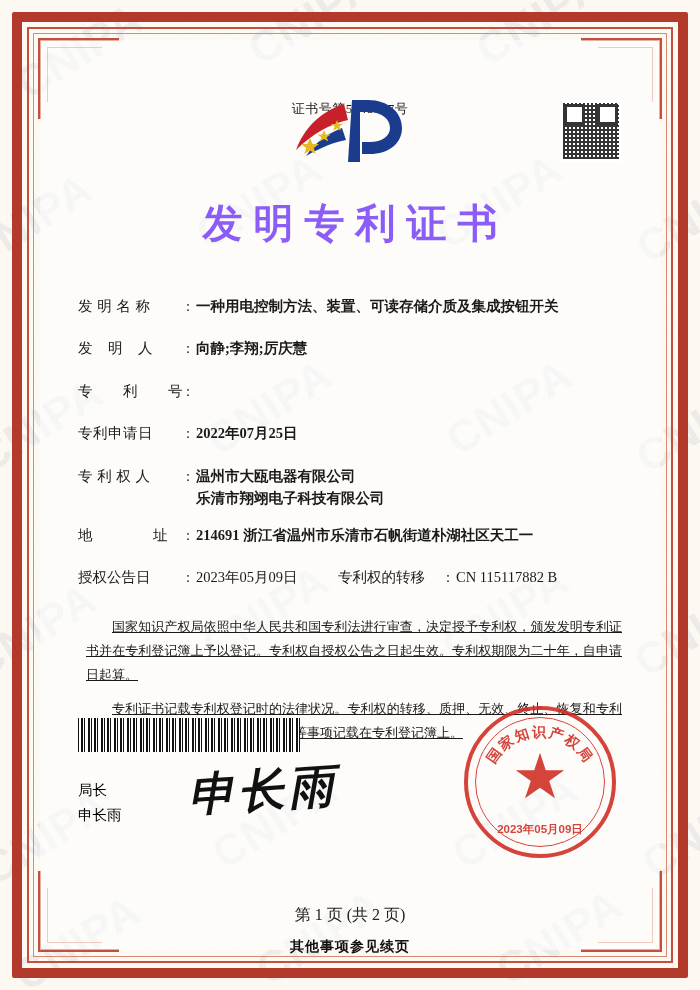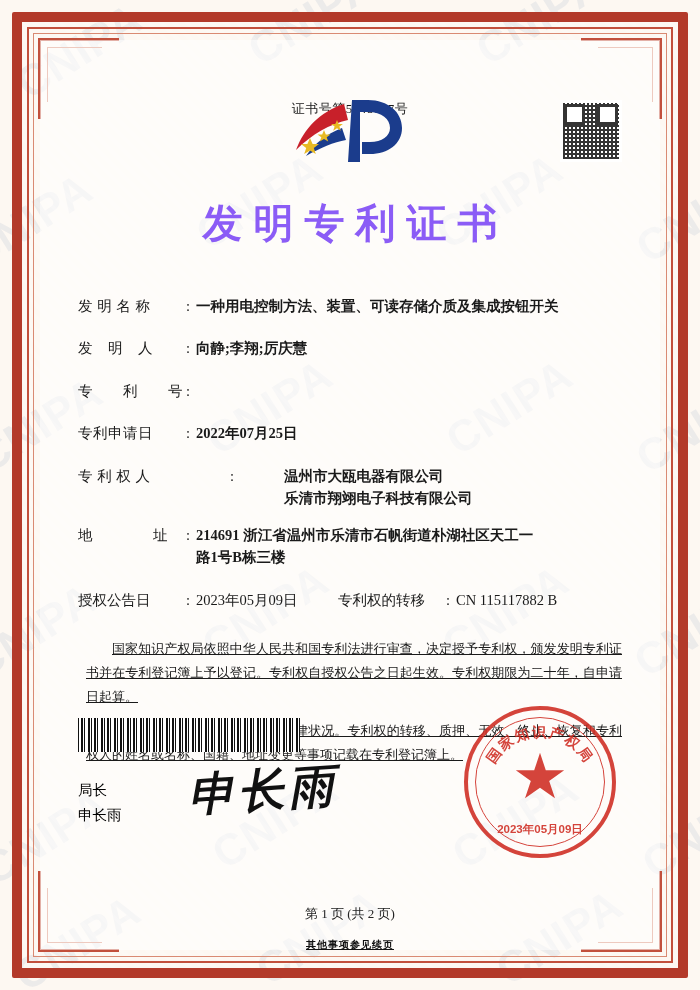--- a/index.html
+++ b/index.html
@@ -183,21 +183,21 @@
     flex: 0 0 10px;
   }
   .field .val {
     flex: 1 1 auto;
     word-break: break-all;
     font-weight: bold;
   }
   .val .line2 {
     display: block;
   }
-  .field.tight { margin-bottom: 14px; gap: 44px; }
+  .field.tight { margin-bottom: 14px; }
 
   .two-col {
     display: flex;
     align-items: flex-start;
     margin-bottom: 24px;
     font-size: 14.5px;
   }
   .two-col .seg {
     display: flex;
     align-items: flex-start;
@@ -311,35 +311,34 @@
     white-space: nowrap;
     font-family: "Liberation Sans", sans-serif;
   }
 
   
   .page-no {
     position: absolute;
     left: 0; right: 0;
     top: 905px;
     text-align: center;
-    font-size: 13px;
+    font-size: 16px;
     z-index: 3;
     color: #222;
   }
   .footer-note {
     position: absolute;
     left: 0; right: 0;
     top: 938px;
     text-align: center;
-    font-size: 10px;
+    font-size: 14px;
     font-weight: bold;
     z-index: 3;
     color: #111;
     letter-spacing: 1px;
-    text-decoration: underline;
   }
 </style>
 </head>
 <body>
 
 <div class="watermarks" id="wm-layer">
     <div class="wm" style="left: 10px; top: 26px; font-size: 44px; transform: rotate(-32deg);">CNIPA</div>
     <div class="wm" style="left: 242px; top: -8px; font-size: 44px; transform: rotate(-32deg);">CNIPA</div>
     <div class="wm" style="left: 470px; top: -8px; font-size: 44px; transform: rotate(-32deg);">CNIPA</div>
     <div class="wm" style="left: -40px; top: 196px; font-size: 44px; transform: rotate(-32deg);">CNIPA</div>
@@ -429,21 +428,20 @@
         <span class="line2">温州市大瓯电器有限公司</span>
         <span class="line2">乐清市翔翊电子科技有限公司</span>
       </span>
     </div>
 
     <div class="field">
       <span class="lbl">地　　　　址</span>
       <span class="colon">:</span>
       <span class="val">
         <span class="line2">214691 浙江省温州市乐清市石帆街道朴湖社区天工一</span>
-        <span class="line2">路1号B栋三楼</span>
       </span>
     </div>
 
     <div class="two-col">
       <span class="seg left">
         <span class="lbl">授权公告日</span>
         <span class="colon">:</span>
         <span class="val">2023年05月09日</span>
       </span>
       <span class="seg">

